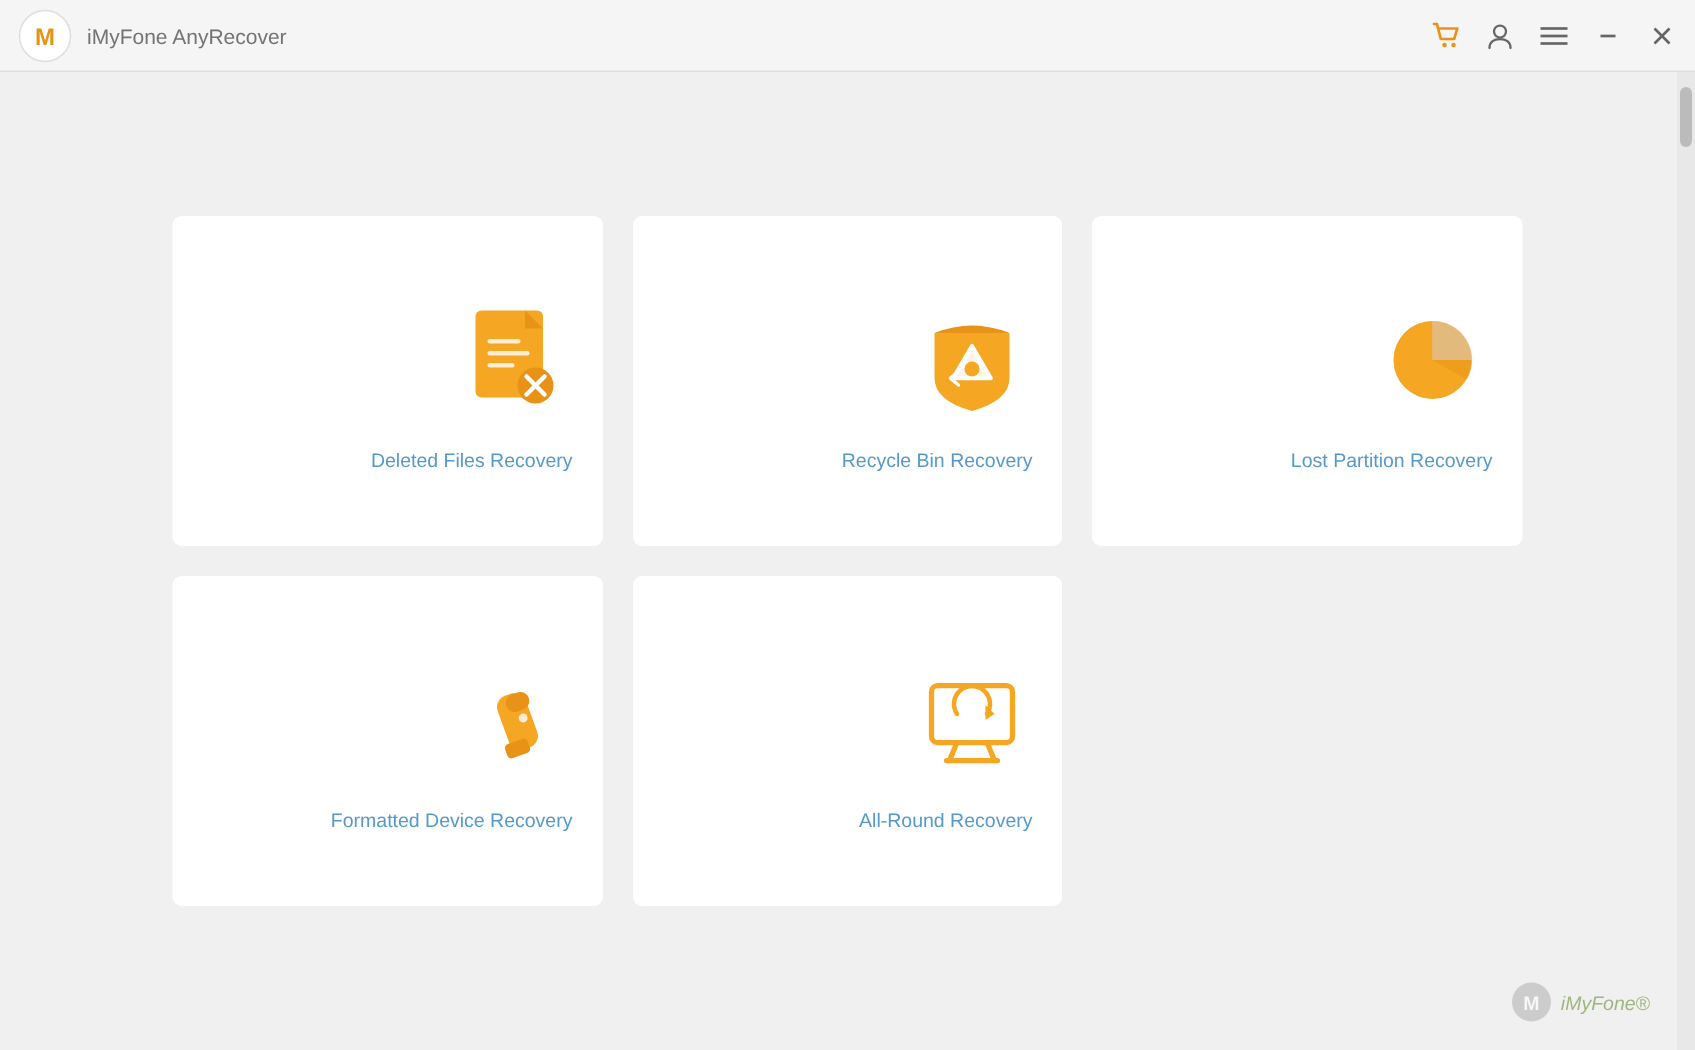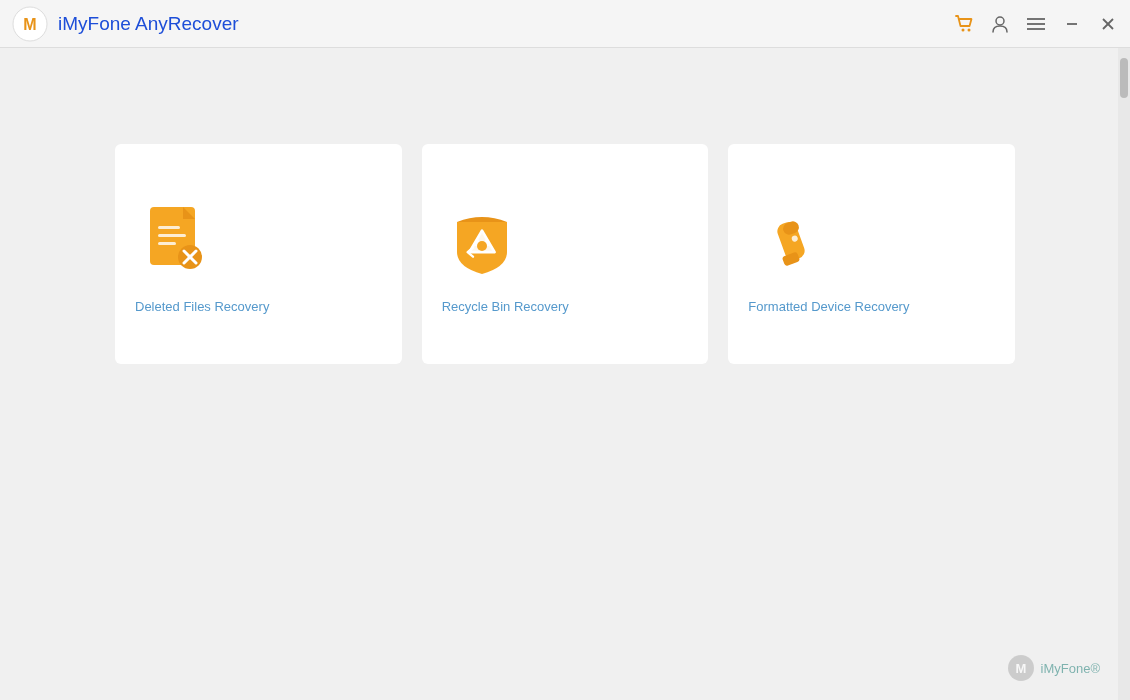--- a/index.html
+++ b/index.html
@@ -21,22 +21,22 @@
       border-bottom: 1px solid #ddd;
       padding: 0 12px;
       position: relative;
     }
     .title-bar-logo {
       width: 36px;
       height: 36px;
       margin-right: 10px;
     }
     .title-bar-title {
-      font-size: 19px;
-      color: #1d4ed8;
+      font-size: 14px;
+      color: #737373;
       flex: 1;
     }
     .title-bar-actions {
       display: flex;
       align-items: center;
       gap: 16px;
     }
     .title-bar-icon {
       width: 20px;
       height: 20px;
@@ -77,21 +77,21 @@
       gap: 20px;
       width: 100%;
       max-width: 900px;
     }
 
     .recovery-card {
       background: #fff;
       border-radius: 6px;
       display: flex;
       flex-direction: column;
-      align-items: flex-start;
+      align-items: flex-end;
       justify-content: center;
       padding: 30px 20px 25px;
       cursor: pointer;
       transition: box-shadow 0.2s;
       min-height: 220px;
     }
 
     .card-icon {
       width: 80px;
       height: 80px;
@@ -137,21 +137,22 @@
       align-items: center;
       gap: 6px;
       opacity: 0.5;
     }
     .watermark-logo {
       width: 28px;
       height: 28px;
     }
     .watermark-text {
       font-size: 13px;
-      color: #0f766e;
+      color: #4d7c0f;
+      font-style: italic;
     }
 
     
     svg { overflow: visible; }
   </style>
 </head>
 <body>
 
 <div class="title-bar">
 
@@ -242,37 +243,66 @@
               <path d="M0,-14 L8,0 L-8,0 Z" fill="white" opacity="0.9"></path>
             </g>
             <circle cx="0" cy="0" r="5" fill="#F5A623"></circle>
           </g>
         </svg>
       </div>
       <span class="card-label">Recycle Bin Recovery</span>
     </div>
 
 
+    <div class="recovery-card">
+      <div class="card-icon">
+        <svg width="70" height="75" viewBox="0 0 70 75">
+
+          <circle cx="35" cy="38" r="26" fill="#e0e0e0"></circle>
+
+          <path d="M35,38 L61,38 A26,26 0 1,1 35,12 Z" fill="#F5A623"></path>
+
+          <path d="M35,38 L35,12 A26,26 0 0,1 58,51 Z" fill="#E89318" opacity="0.5"></path>
+        </svg>
+      </div>
+      <span class="card-label">Lost Partition Recovery</span>
+    </div>
 
     <div class="recovery-card">
       <div class="card-icon">
         <svg width="70" height="75" viewBox="0 0 70 75">
 
           <rect x="28" y="20" width="20" height="38" rx="8" fill="#F5A623" transform="rotate(-20, 38, 39)"></rect>
 
           <rect x="30" y="52" width="16" height="10" rx="3" fill="#E89318" transform="rotate(-20, 38, 57)"></rect>
 
           <rect x="30" y="20" width="16" height="12" rx="6" fill="#E89318" transform="rotate(-20, 38, 26)"></rect>
 
           <circle cx="42" cy="38" r="3" fill="white" opacity="0.8" transform="rotate(-20, 38, 38)"></circle>
         </svg>
       </div>
       <span class="card-label">Formatted Device Recovery</span>
     </div>
 
+    <div class="recovery-card">
+      <div class="card-icon">
+        <svg width="70" height="75" viewBox="0 0 70 75">
+
+          <rect x="8" y="15" width="54" height="38" rx="4" fill="none" stroke="#F5A623" stroke-width="3.5"></rect>
+
+          <line x1="25" y1="53" x2="20" y2="65" stroke="#F5A623" stroke-width="3.5" stroke-linecap="round"></line>
+          <line x1="45" y1="53" x2="50" y2="65" stroke="#F5A623" stroke-width="3.5" stroke-linecap="round"></line>
+          <line x1="18" y1="65" x2="52" y2="65" stroke="#F5A623" stroke-width="3.5" stroke-linecap="round"></line>
+
+          <path d="M25,34 A12,12 0 1,1 45,34" fill="none" stroke="#F5A623" stroke-width="3" stroke-linecap="round"></path>
+          <polygon points="44,28 50,34 44,38" fill="#F5A623"></polygon>
+        </svg>
+      </div>
+      <span class="card-label">All-Round Recovery</span>
+    </div>
 
   </div>
 
   <div class="watermark">
     <svg class="watermark-logo" width="28" height="28" viewBox="0 0 28 28">
       <circle cx="14" cy="14" r="13" fill="#aaa"></circle>
       <text x="14" y="19" text-anchor="middle" font-size="13" font-weight="bold" fill="white">M</text>
     </svg>
     <span class="watermark-text">iMyFone®</span>
   </div>

